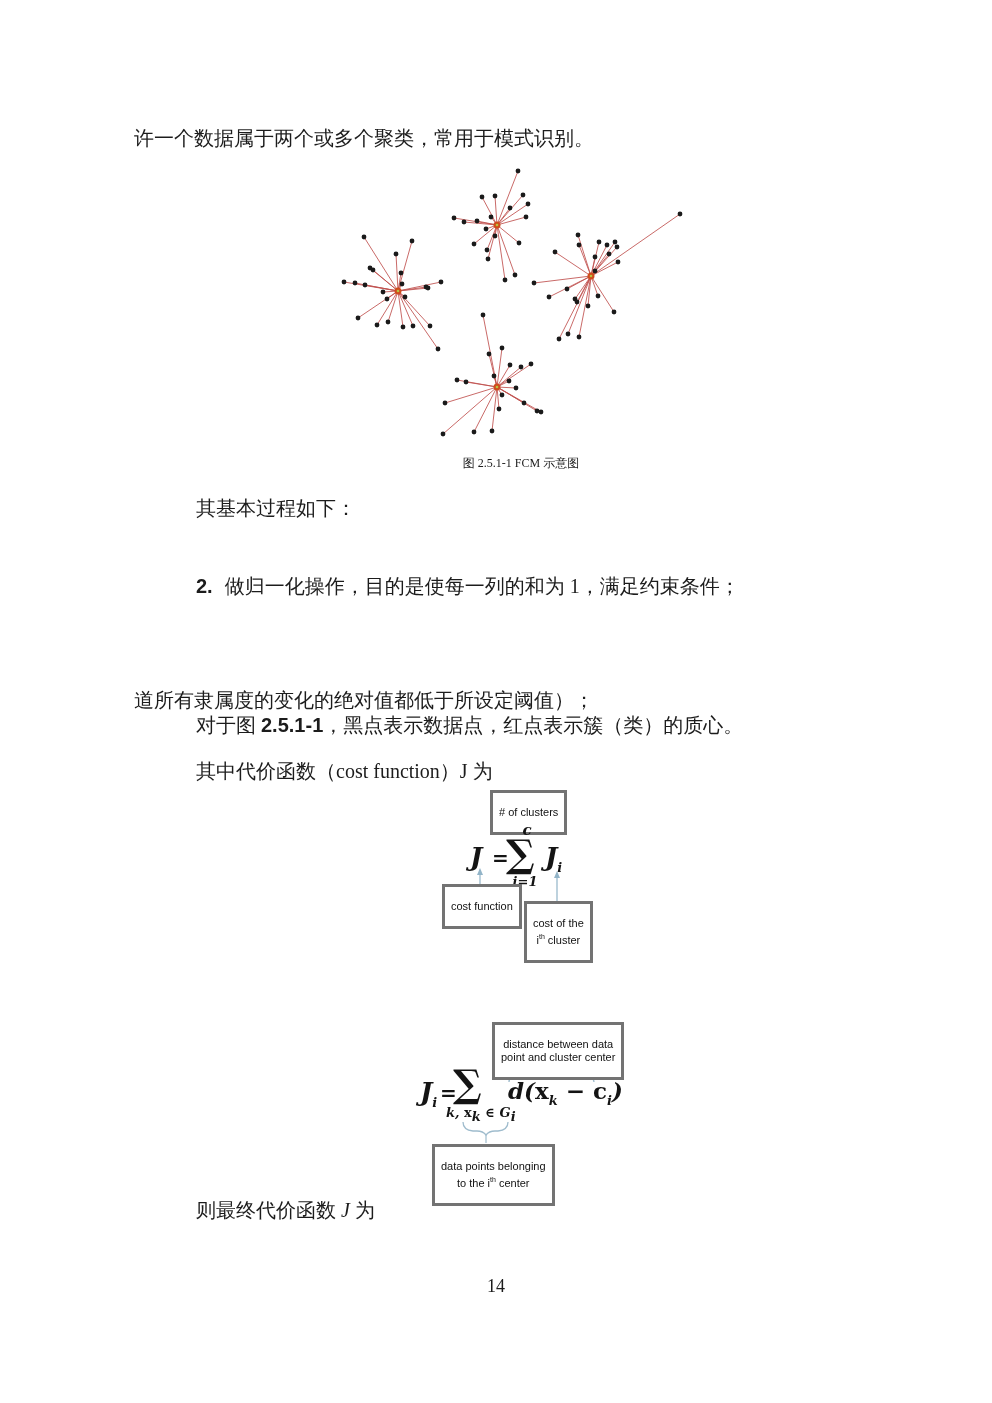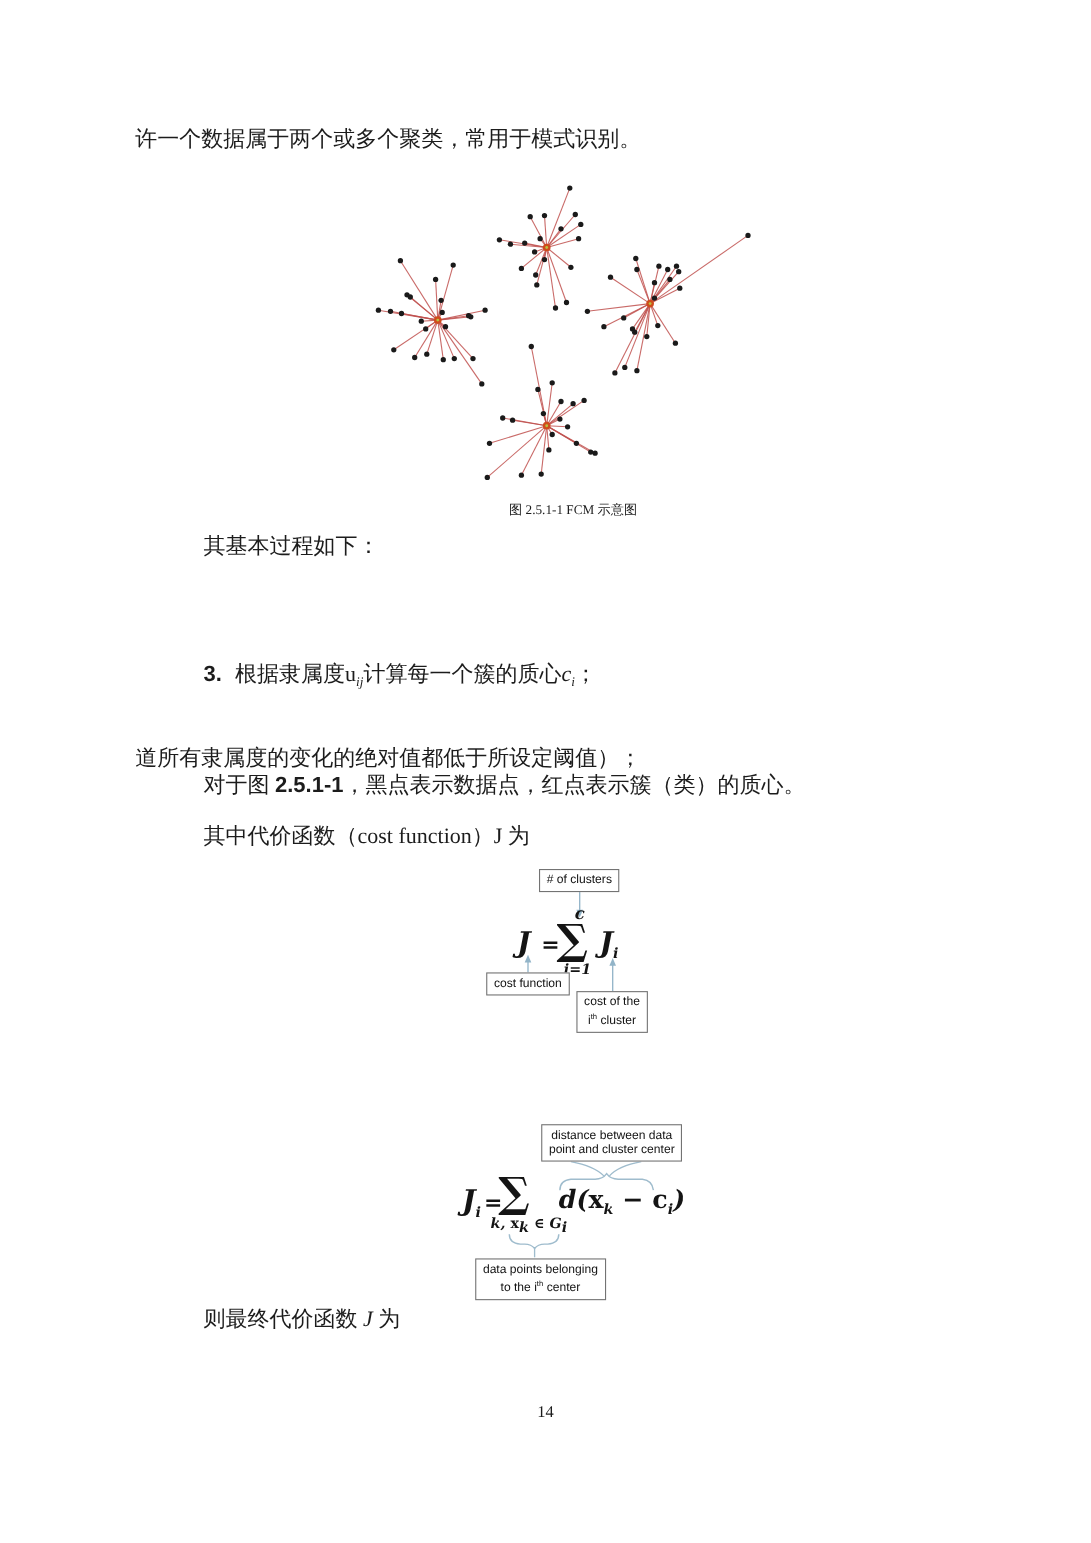--- a/index.html
+++ b/index.html
@@ -1,39 +1,39 @@
 <!DOCTYPE html>
 <html><head>
 <meta charset="utf-8">
 <style>
   html,body{margin:0;padding:0;background:#e8e8e8;}
   .page{
     position:relative;width:992px;height:1403px;background:#ffffff;
     font-family:"Liberation Serif","DejaVu Serif",serif;color:#1c1c1c;
     overflow:hidden;margin:0 auto;
   }
-  .line{position:absolute;margin:0;font-size:20px;line-height:31px;white-space:nowrap;}
+  .line{position:absolute;margin:11px;font-size:20px;line-height:31px;white-space:nowrap;}
   .center-block{position:absolute;text-align:center;}
   .num{font-family:"Liberation Sans","DejaVu Sans",sans-serif;font-weight:bold;margin-right:12px;}
   .ref{font-family:"Liberation Sans","DejaVu Sans",sans-serif;font-weight:bold;}
   .mvar{font-style:normal;}
   .ivar{font-style:italic;}
   .line sub{font-size:12px;font-style:italic;line-height:0;}
   .caption{font-size:12px;}
-  .pagenum{position:absolute;left:0;top:1276px;width:100%;text-align:center;font-size:15px;}
+  .pagenum{position:absolute;left:0;top:1276px;width:100%;text-align:center;font-size:18px;}
 
   
   .figure-svg{position:absolute;left:340px;top:165px;}
 
   
   .formula{position:absolute;}
   .fbox{
-    position:absolute;border:1px solid #737373;background:#fff;
+    position:absolute;border:3px solid #737373;background:#fff;
     font-family:"Liberation Sans","DejaVu Sans",sans-serif;font-size:11px;line-height:13px;
-    color:#111;padding:3px 6px;text-align:center;white-space:nowrap;
+    color:#111;padding:13px 6px;text-align:center;white-space:nowrap;
   }
   .fbox sup{font-size:7px;}
   .math{position:absolute;font-family:"DejaVu Serif","Liberation Serif",serif;
     font-weight:bold;font-style:italic;color:#141414;white-space:nowrap;}
   .math sub{font-size:13px;line-height:0;}
   .math .up{font-style:normal;}
   .sigma{font-size:38px;line-height:38px;font-style:normal;}
   .annot-svg{position:absolute;left:0;top:0;pointer-events:none;}
 </style>
 </head>
@@ -222,22 +222,22 @@
       <circle cx="103" cy="269" r="2.4" fill="#1a1a1a"></circle>
       <circle cx="157" cy="222" r="3.5" fill="#cf4b1c"></circle>
       <circle cx="157" cy="222" r="1.3" fill="#b9c240"></circle>
     </svg>
 
   <div class="center-block caption" style="left:336px;top:455px;width:370px">图 2.5.1-1 FCM 示意图</div>
 
   <p class="line" style="left:185px;top:482px">其基本过程如下：</p>
 
 
-
-  <p class="line" style="left:185px;top:598px"><span class="num">3.</span><span>根据隶属度</span><span class="mvar">u</span><sub>ij</sub><span>计算每一个簇的质心</span><span class="ivar">c</span><sub>i</sub><span>；</span></p>
+  <p class="line" style="left:185px;top:560px"><span class="num">2.</span><span>做归一化操作，目的是使每一列的和为 1，满足约束条件；</span></p>
+
 
   <p class="line" style="left:123px;top:674px">道所有隶属度的变化的绝对值都低于所设定阈值）；</p>
 
   <p class="line" style="left:185px;top:699px"><span>对于图 </span><span class="ref">2.5.1-1</span><span>，黑点表示数据点，红点表示簇（类）的质心。</span></p>
 
   <p class="line" style="left:185px;top:745px">其中代价函数（cost function）J 为</p>
 
   <div class="formula" style="left:440px;top:788px;width:160px;height:152px">
     <svg class="annot-svg" width="160" height="152">
       <line x1="87" y1="21" x2="87" y2="40" stroke="#92b4c8" stroke-width="1.2"></line>

